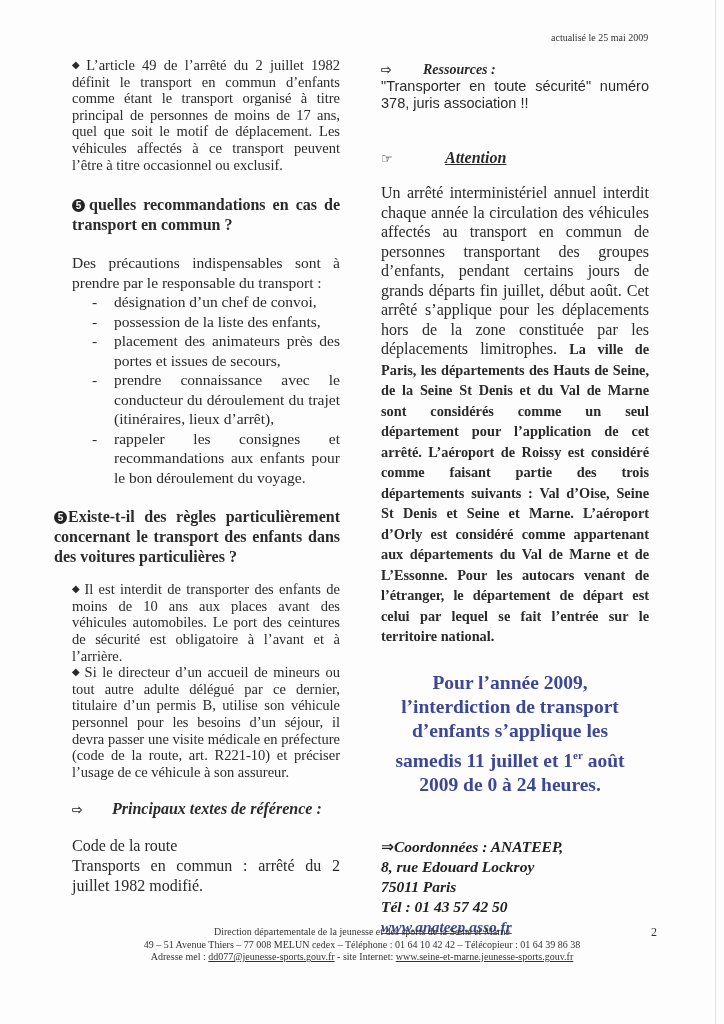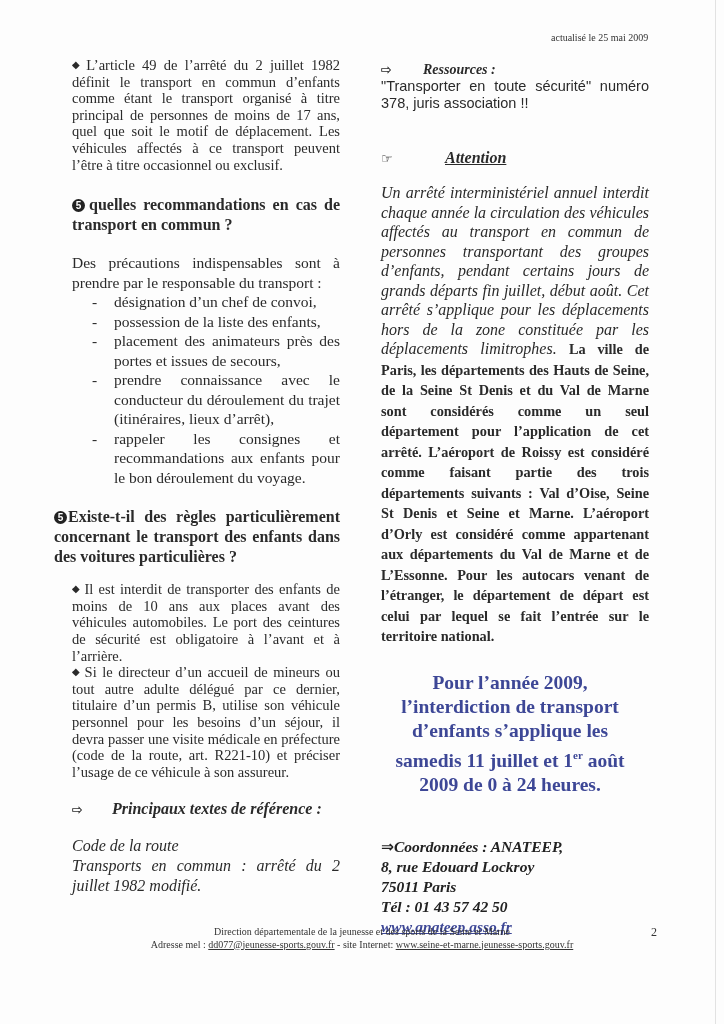--- a/index.html
+++ b/index.html
@@ -31,21 +31,21 @@
     text-align: center; font-family: "Liberation Sans", sans-serif; font-weight: bold;
     vertical-align: 1px; margin-right: 4px;
   }
   .bullet { font-size: 10px; vertical-align: 2px; margin-right: 3px; }
   ul.dash { list-style: none; margin: 0; padding: 0; }
   ul.dash li {
     position: relative; padding-left: 42px; font-size: 15.5px; line-height: 19.5px;
     text-align: justify;
   }
   ul.dash li .d { position: absolute; left: 20px; top: 0; }
-  .ital { font-style: italic; }
+  .ital { }
   .boldital { font-style: italic; font-weight: bold; }
   .arrow-icon { display: inline-block; width: 20px; font-style: normal; font-family: "DejaVu Sans", sans-serif; font-size: 13px; }
   .sans { font-family: "Liberation Sans", sans-serif; }
   .blue {
     color: #3d4796; font-weight: bold; font-size: 19.5px; line-height: 24.2px;
     text-align: center;
   }
   .link { color: #3d4796; text-decoration: underline; }
   .footer {
     position: absolute; left: 0; top: 926px; width: 724px; text-align: center;
@@ -126,17 +126,18 @@
     <div><span style="font-family:'DejaVu Sans',sans-serif; font-style:normal;">⇒</span><span>Coordonnées : ANATEEP,</span></div>
     <div>8, rue Edouard Lockroy</div>
     <div>75011 Paris</div>
     <div>Tél : 01 43 57 42 50</div>
     <div><a class="link">www.anateep.asso.fr</a></div>
   </div>
 </div>
 
 <div class="footer">
   <div>Direction départementale de la jeunesse et des sports de la Seine et Marne</div>
+  <div>49 – 51 Avenue Thiers – 77 008 MELUN cedex – Téléphone : 01 64 10 42 42 – Télécopieur : 01 64 39 86 38</div>
   <div>
     <span>Adresse mel : </span><a>dd077@jeunesse-sports.gouv.fr</a><span> - site Internet: </span><a>www.seine-et-marne.jeunesse-sports.gouv.fr</a>
   </div>
   <div class="pageno">2</div>
 </div>
 
 </body></html>

